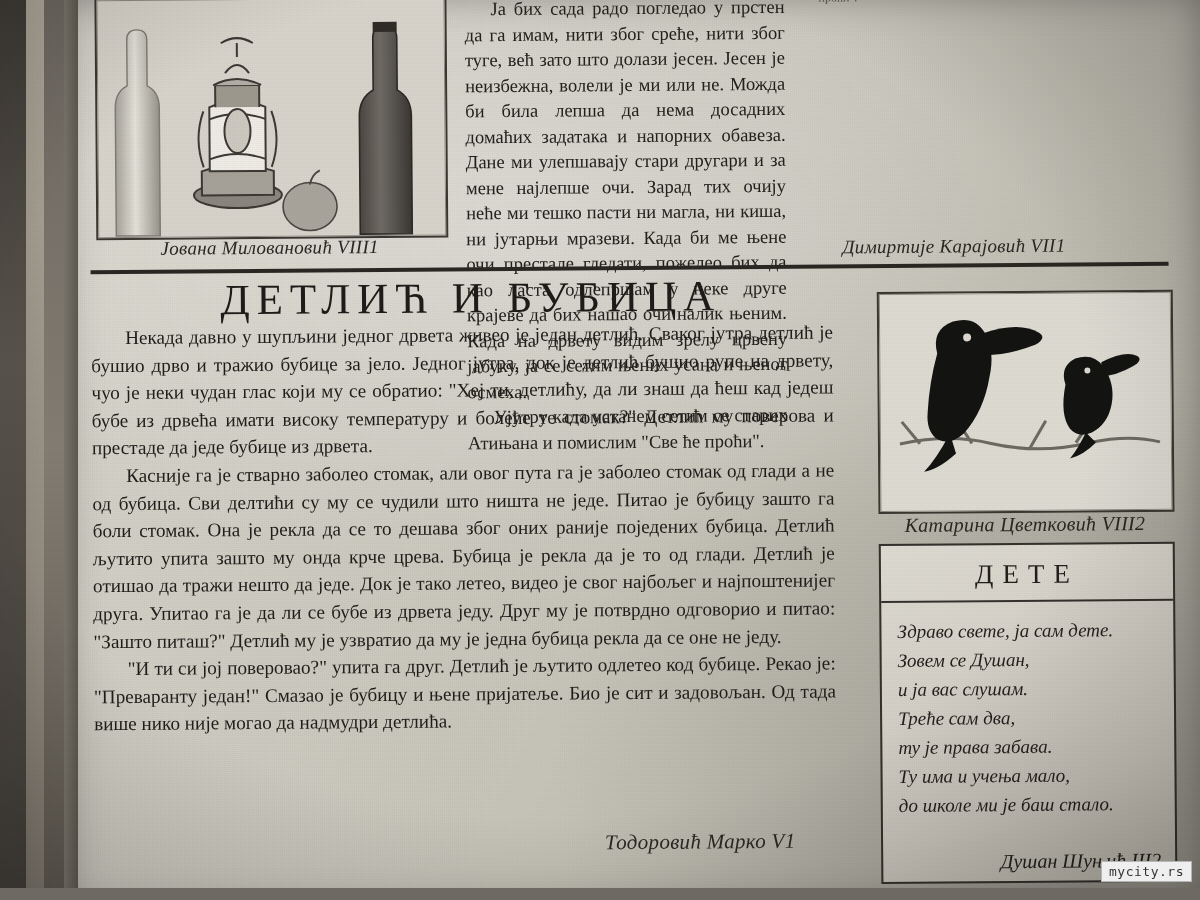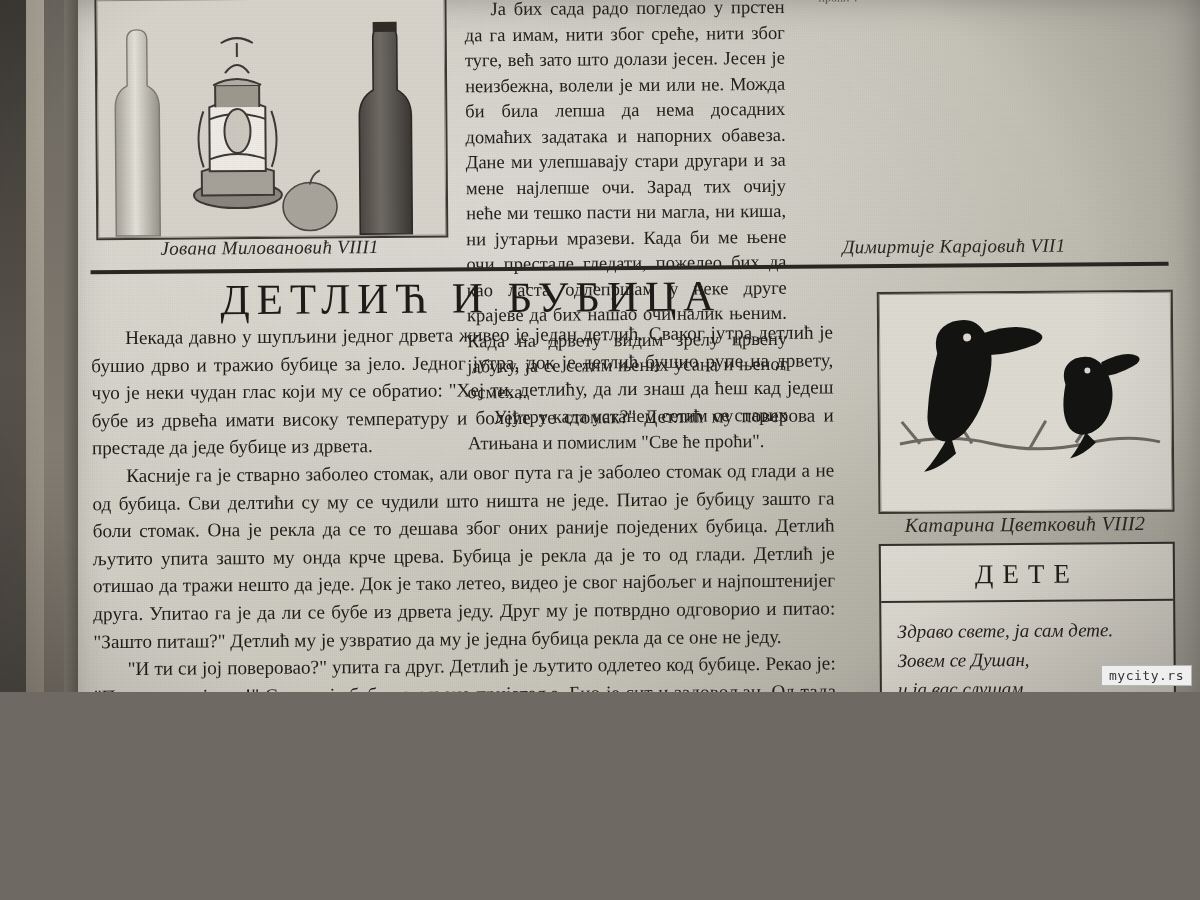--- a/index.html
+++ b/index.html
@@ -3,21 +3,21 @@
 <meta charset="utf-8">
 <style>
   html, body {
     margin: 0;
     padding: 0;
     background: #6e6a63;
   }
   #page {
     position: relative;
     width: 1200px;
-    height: 692px;
+    height: 888px;
     overflow: hidden;
     background: #7d786f;
     font-family: "Liberation Serif", serif;
   }
   
   #paper {
     position: absolute;
     left: 62px;
     top: -6px;
     width: 1146px;

